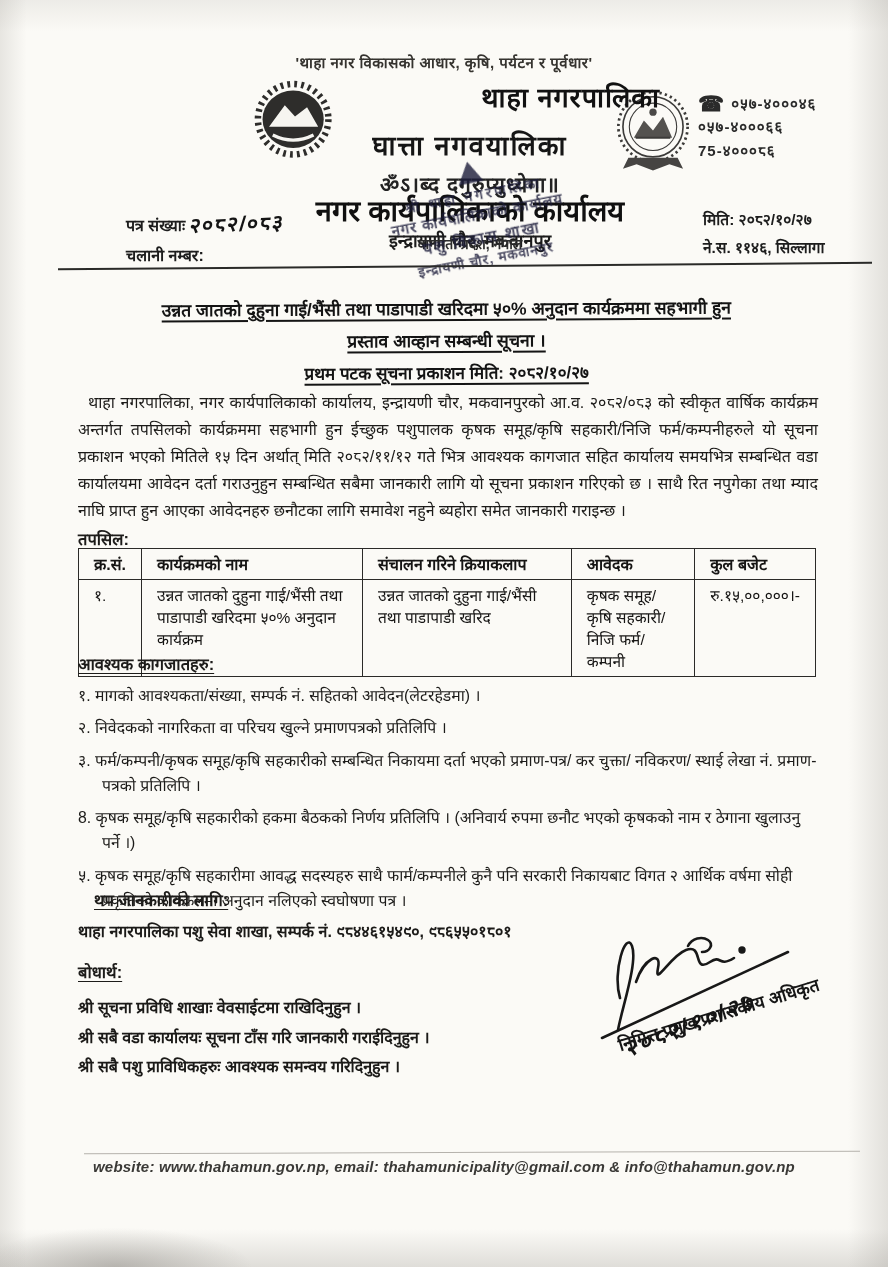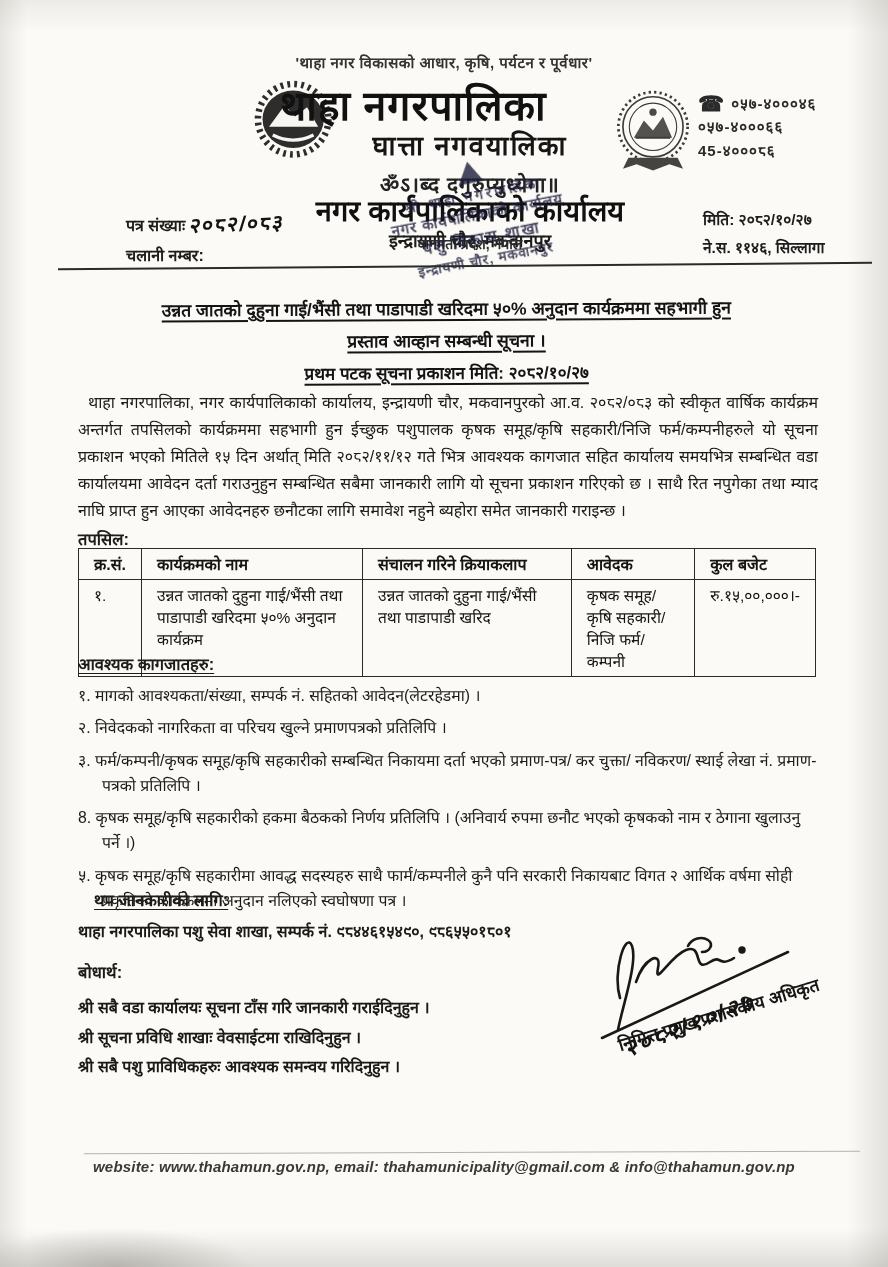--- a/index.html
+++ b/index.html
@@ -25,21 +25,21 @@
   
   .slogan{
     position:absolute;top:52px;left:0;width:100%;
     text-align:center;font-size:15px;font-weight:700;color:#35332f;
     letter-spacing:.5px;
   }
   .seal-left{position:absolute;left:244px;top:80px;}
   .logo-right{position:absolute;left:612px;top:88px;}
   .muni-name{
     position:absolute;top:84px;left:280px;width:380px;
-    text-align:left;font-size:41px;font-weight:800;color:#111;
+    text-align:right;font-size:27px;font-weight:800;color:#111;
     letter-spacing:1px;line-height:1.1;
   }
   .muni-name-newa{
     position:absolute;top:131px;left:280px;width:380px;
     text-align:center;font-size:27px;font-weight:800;color:#151515;
     letter-spacing:2px;line-height:1.15;
   }
   .mantra{
     position:absolute;top:170px;left:280px;width:380px;
     text-align:center;font-size:21px;font-weight:600;color:#222;
@@ -116,21 +116,21 @@
   .docs .sec-head{font-size:16.5px;font-weight:800;text-decoration:underline;text-underline-offset:3px;margin-bottom:8px;}
   .docs .doc-item{
     font-size:15.8px;line-height:1.6;color:#1c1b19;font-weight:500;
     padding-left:24px;text-indent:-24px;margin-bottom:7px;
   }
   
   .more-info{position:absolute;left:78px;top:888px;width:600px;}
   .more-info .sec-head{font-size:16.5px;font-weight:800;text-decoration:underline;text-underline-offset:3px;margin-bottom:9px;margin-left:16px;}
   .more-info .line{font-size:16px;font-weight:600;color:#1b1a18;}
   .bodhartha{position:absolute;left:78px;top:960px;width:560px;}
-  .bodhartha .sec-head{font-size:16.5px;font-weight:800;text-underline-offset:3px;margin-bottom:10px;}
+  .bodhartha .sec-head{font-size:16.5px;font-weight:800;text-decoration:underline;text-underline-offset:3px;margin-bottom:10px;}
   .bodhartha .b-item{font-size:16px;font-weight:600;color:#1b1a18;line-height:1.85;}
   
   .sig{position:absolute;left:592px;top:912px;width:280px;height:190px;pointer-events:none;}
   .sig .hand-date{
     position:absolute;left:28px;top:96px;
     transform:rotate(-21deg);
     font-size:23px;font-weight:600;letter-spacing:3px;color:#141414;
     font-style:italic;white-space:nowrap;
   }
   .designation{
@@ -172,21 +172,21 @@
       <path d="M26 54 h38" stroke="#3c3b39" stroke-width="2"></path>
       <path d="M18 76 L72 76 L78 88 L63 83 L45 90 L27 83 L12 88 Z" fill="#464442"></path>
     </svg>
   </div>
 
   <div class="phone-block">
     <span class="ph-icon">☎</span>
     <span class="nums">
       <span>०५७-४०००४६</span>
       <span>०५७-४०००६६</span>
-      <span>45-४०००८६</span>
+      <span>75-४०००८६</span>
     </span>
   </div>
 
   <div class="muni-name">थाहा नगरपालिका</div>
   <div class="muni-name-newa">घात्ता नगवयालिका</div>
   <div class="mantra">ॐऽ।ब्द दगुरुप्युध्येगा॥</div>
   <div class="office-name">नगर कार्यपालिकाको कार्यालय</div>
   <div class="addr1">इन्द्रायणी चौर, मकवानपुर</div>
   <div class="addr2">वागमती प्रदेश, नेपाल</div>
 
@@ -262,22 +262,22 @@
     <div class="doc-item">५. कृषक समूह/कृषि सहकारीमा आवद्ध सदस्यहरु साथै फार्म/कम्पनीले कुनै पनि सरकारी निकायबाट विगत २ आर्थिक वर्षमा सोही प्रकृतिको कार्यक्रममा अनुदान नलिएको स्वघोषणा पत्र ।</div>
   </div>
 
   <div class="more-info">
     <div class="sec-head">थप जानकारीको लागि:</div>
     <div class="line">थाहा नगरपालिका पशु सेवा शाखा, सम्पर्क नं. ९८४४६१५४९०, ९८६५५०१८०१</div>
   </div>
 
   <div class="bodhartha">
     <div class="sec-head">बोधार्थ:</div>
+    <div class="b-item">श्री सूचना प्रविधि शाखाः वेवसाईटमा राखिदिनुहुन ।</div>
     <div class="b-item">श्री सबै वडा कार्यालयः सूचना टाँस गरि जानकारी गराईदिनुहुन ।</div>
-    <div class="b-item">श्री सूचना प्रविधि शाखाः वेवसाईटमा राखिदिनुहुन ।</div>
     <div class="b-item">श्री सबै पशु प्राविधिकहरुः आवश्यक समन्वय गरिदिनुहुन ।</div>
   </div>
 
   <div class="sig">
     <svg width="280" height="190" viewBox="0 0 280 190">
       <g fill="none" stroke="#181818" stroke-width="2.6" stroke-linecap="round" stroke-linejoin="round">
         <path d="M28,86 C20,60 34,18 40,34 C46,50 30,96 26,118"></path>
         <path d="M44,70 C52,46 70,38 66,56 C62,76 78,44 94,38 C112,31 100,62 118,50 C130,42 126,56 142,46"></path>
         <path d="M96,34 c4,-8 14,-10 20,-6 c6,4 2,12 -6,12"></path>
         <circle cx="150" cy="38" r="2.4" fill="#181818"></circle>

